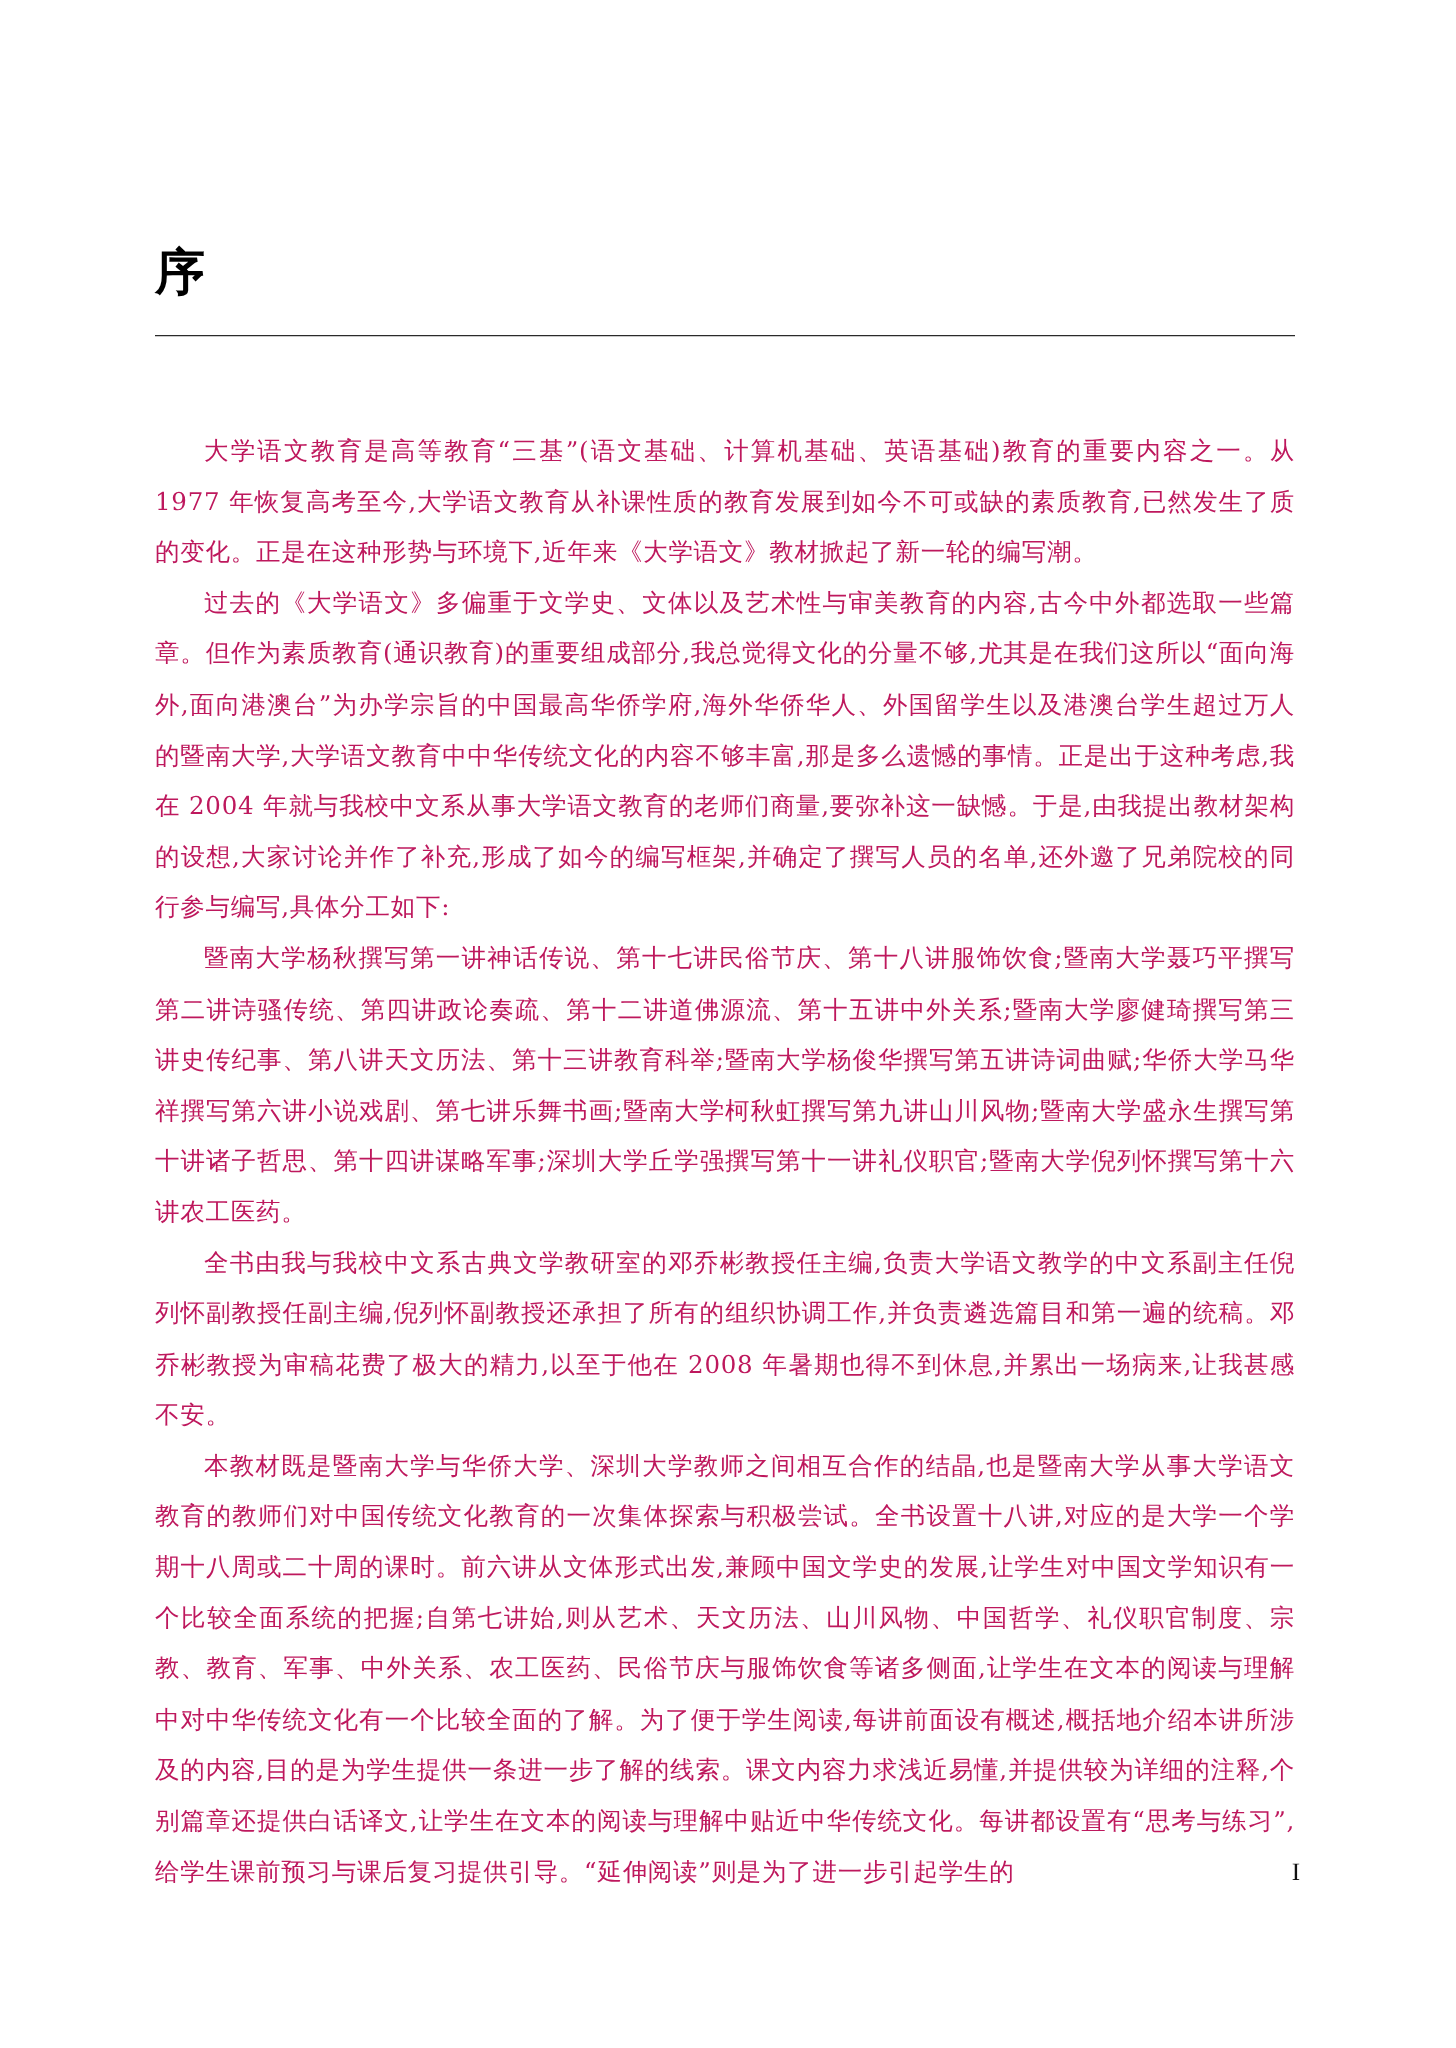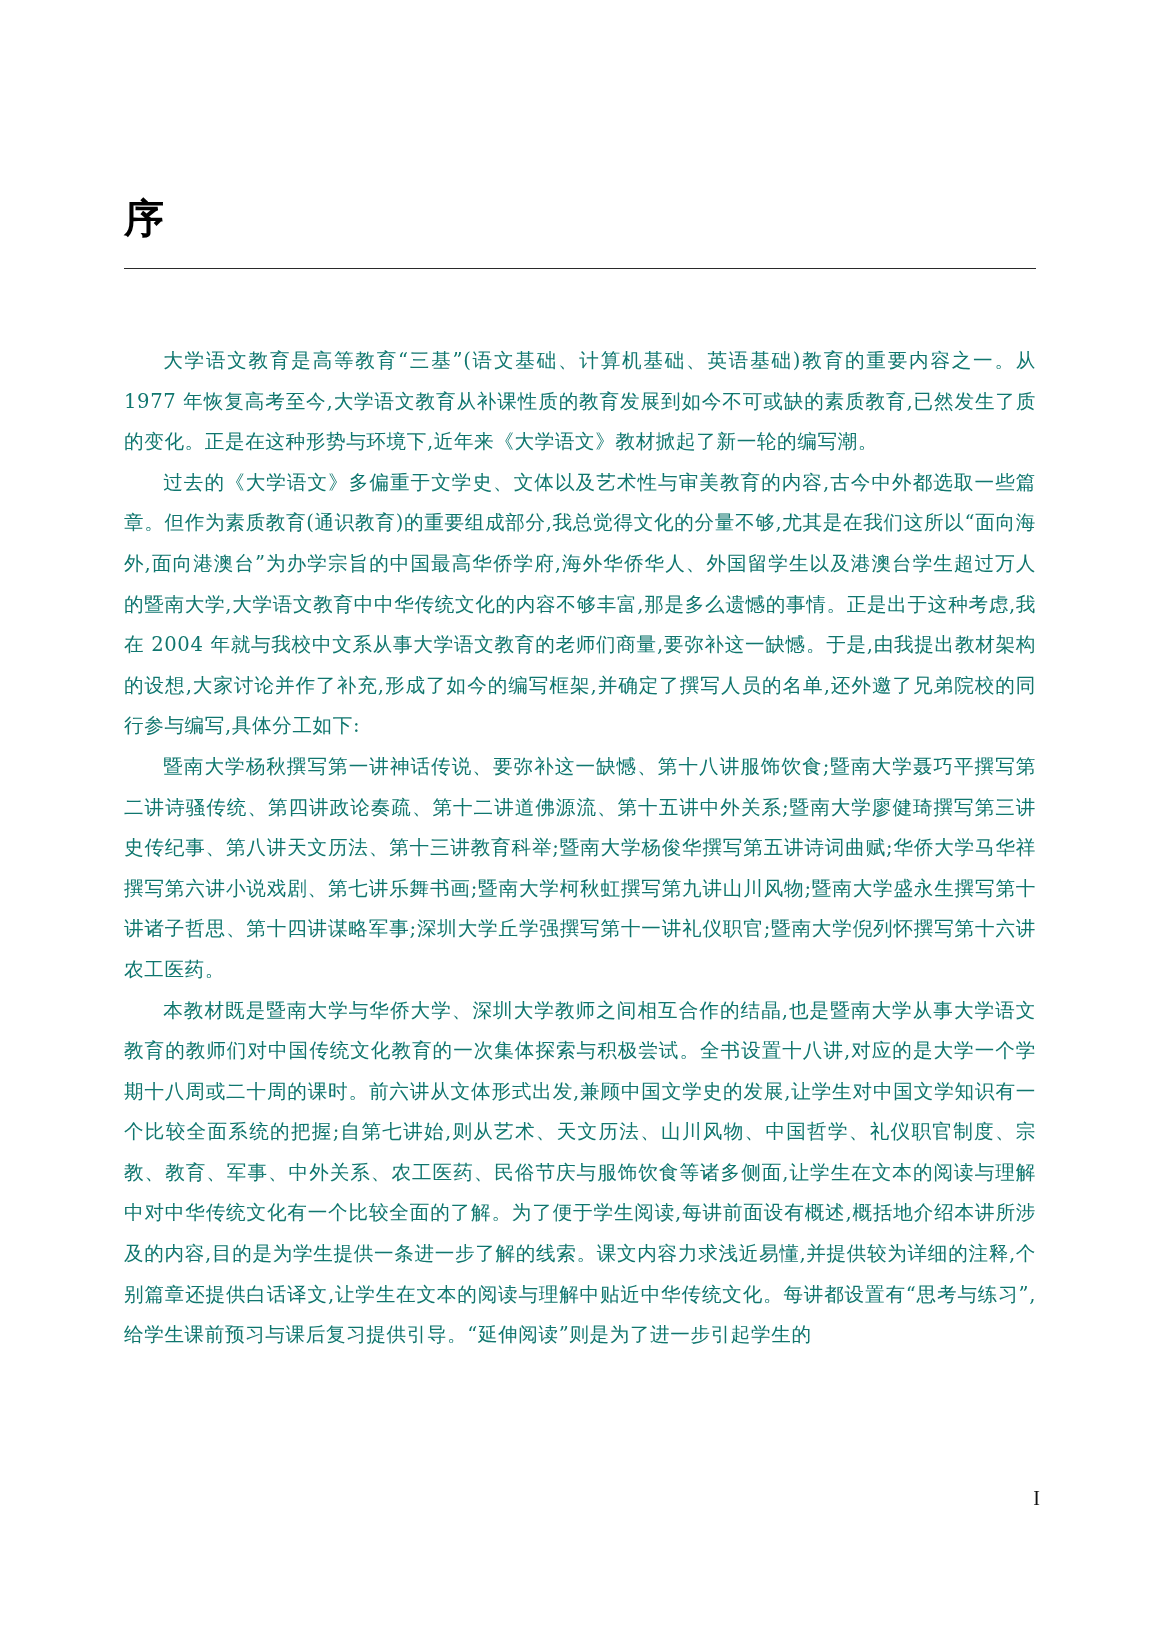--- a/index.html
+++ b/index.html
@@ -44,21 +44,21 @@
     margin: 0 0 72px 0;
   }
   .body-text p {
     margin: 0 0 0 0;
     font-size: 19.6px;
     line-height: 40.6px;
     text-indent: 2em;
     text-align: justify;
     text-justify: inter-ideograph;
     letter-spacing: 0.6px;
-    color: #0f766e;
+    color: #be185d;
     font-family: "DejaVu Serif", "Liberation Serif", serif;
   }
   .page-number {
     position: absolute;
     right: 124px;
     bottom: 128px;
     font-size: 20px;
     font-family: "Liberation Serif", serif;
     color: #111111;
     letter-spacing: 1px;
@@ -67,18 +67,19 @@
 </head>
 <body>
 
 <div class="page">
   <div class="content">
     <h1 class="chapter-title">序</h1>
     <div class="title-rule"></div>
     <div class="body-text">
       <p>大学语文教育是高等教育“三基”(语文基础、计算机基础、英语基础)教育的重要内容之一。从 1977 年恢复高考至今,大学语文教育从补课性质的教育发展到如今不可或缺的素质教育,已然发生了质的变化。正是在这种形势与环境下,近年来《大学语文》教材掀起了新一轮的编写潮。</p>
       <p>过去的《大学语文》多偏重于文学史、文体以及艺术性与审美教育的内容,古今中外都选取一些篇章。但作为素质教育(通识教育)的重要组成部分,我总觉得文化的分量不够,尤其是在我们这所以“面向海外,面向港澳台”为办学宗旨的中国最高华侨学府,海外华侨华人、外国留学生以及港澳台学生超过万人的暨南大学,大学语文教育中中华传统文化的内容不够丰富,那是多么遗憾的事情。正是出于这种考虑,我在 2004 年就与我校中文系从事大学语文教育的老师们商量,要弥补这一缺憾。于是,由我提出教材架构的设想,大家讨论并作了补充,形成了如今的编写框架,并确定了撰写人员的名单,还外邀了兄弟院校的同行参与编写,具体分工如下:</p>
-      <p>暨南大学杨秋撰写第一讲神话传说、要弥补这一缺憾、第十八讲服饰饮食;暨南大学聂巧平撰写第二讲诗骚传统、第四讲政论奏疏、第十二讲道佛源流、第十五讲中外关系;暨南大学廖健琦撰写第三讲史传纪事、第八讲天文历法、第十三讲教育科举;暨南大学杨俊华撰写第五讲诗词曲赋;华侨大学马华祥撰写第六讲小说戏剧、第七讲乐舞书画;暨南大学柯秋虹撰写第九讲山川风物;暨南大学盛永生撰写第十讲诸子哲思、第十四讲谋略军事;深圳大学丘学强撰写第十一讲礼仪职官;暨南大学倪列怀撰写第十六讲农工医药。</p>
+      <p>暨南大学杨秋撰写第一讲神话传说、第十七讲民俗节庆、第十八讲服饰饮食;暨南大学聂巧平撰写第二讲诗骚传统、第四讲政论奏疏、第十二讲道佛源流、第十五讲中外关系;暨南大学廖健琦撰写第三讲史传纪事、第八讲天文历法、第十三讲教育科举;暨南大学杨俊华撰写第五讲诗词曲赋;华侨大学马华祥撰写第六讲小说戏剧、第七讲乐舞书画;暨南大学柯秋虹撰写第九讲山川风物;暨南大学盛永生撰写第十讲诸子哲思、第十四讲谋略军事;深圳大学丘学强撰写第十一讲礼仪职官;暨南大学倪列怀撰写第十六讲农工医药。</p>
+      <p>全书由我与我校中文系古典文学教研室的邓乔彬教授任主编,负责大学语文教学的中文系副主任倪列怀副教授任副主编,倪列怀副教授还承担了所有的组织协调工作,并负责遴选篇目和第一遍的统稿。邓乔彬教授为审稿花费了极大的精力,以至于他在 2008 年暑期也得不到休息,并累出一场病来,让我甚感不安。</p>
       <p>本教材既是暨南大学与华侨大学、深圳大学教师之间相互合作的结晶,也是暨南大学从事大学语文教育的教师们对中国传统文化教育的一次集体探索与积极尝试。全书设置十八讲,对应的是大学一个学期十八周或二十周的课时。前六讲从文体形式出发,兼顾中国文学史的发展,让学生对中国文学知识有一个比较全面系统的把握;自第七讲始,则从艺术、天文历法、山川风物、中国哲学、礼仪职官制度、宗教、教育、军事、中外关系、农工医药、民俗节庆与服饰饮食等诸多侧面,让学生在文本的阅读与理解中对中华传统文化有一个比较全面的了解。为了便于学生阅读,每讲前面设有概述,概括地介绍本讲所涉及的内容,目的是为学生提供一条进一步了解的线索。课文内容力求浅近易懂,并提供较为详细的注释,个别篇章还提供白话译文,让学生在文本的阅读与理解中贴近中华传统文化。每讲都设置有“思考与练习”,给学生课前预习与课后复习提供引导。“延伸阅读”则是为了进一步引起学生的</p>
     </div>
   </div>
   <div class="page-number">I</div>
 </div>
 
 </body></html>

